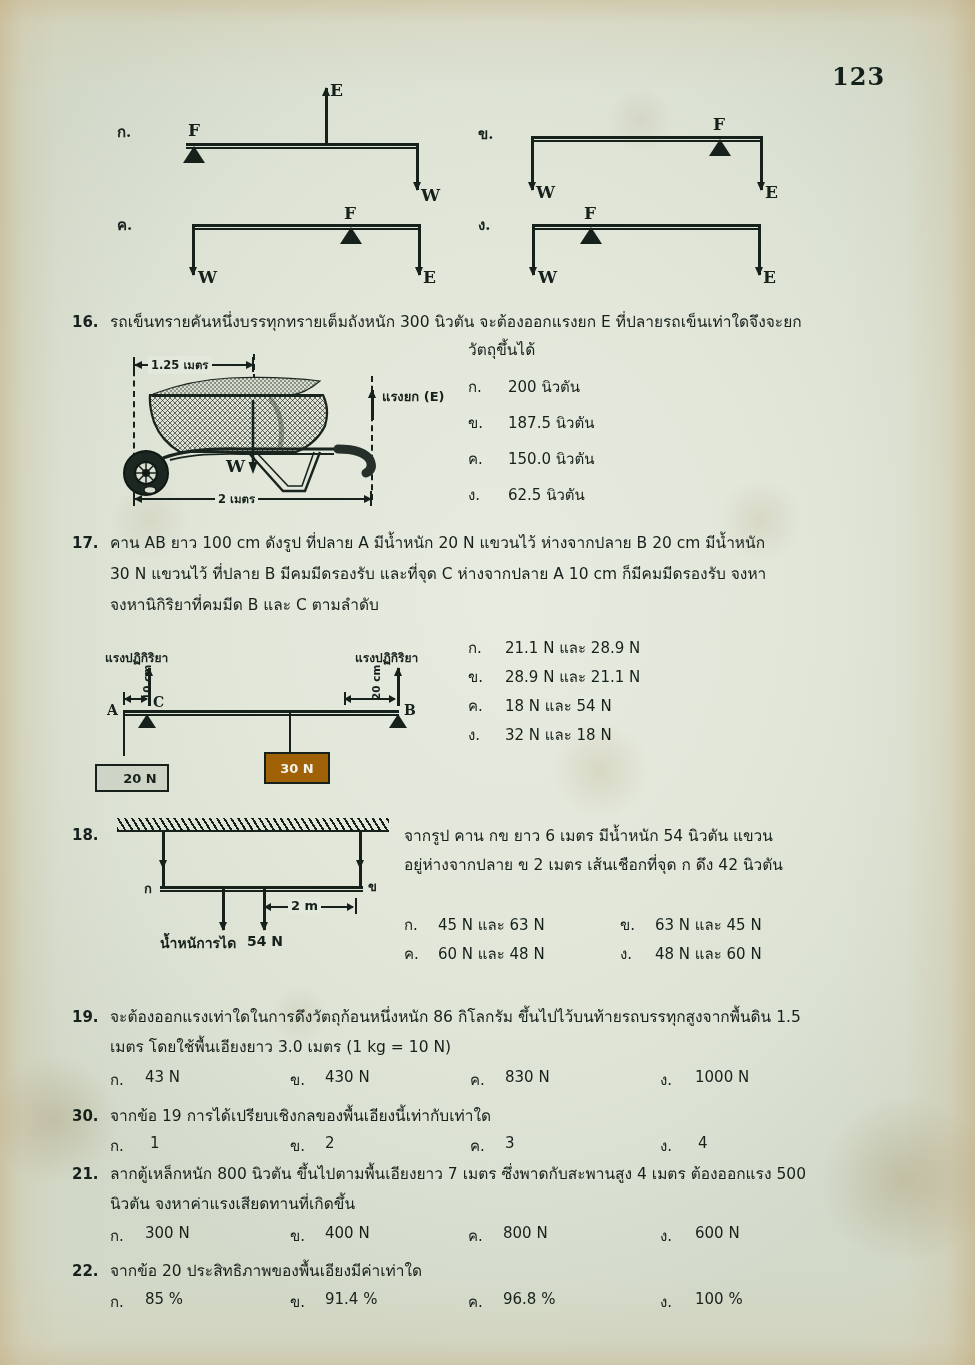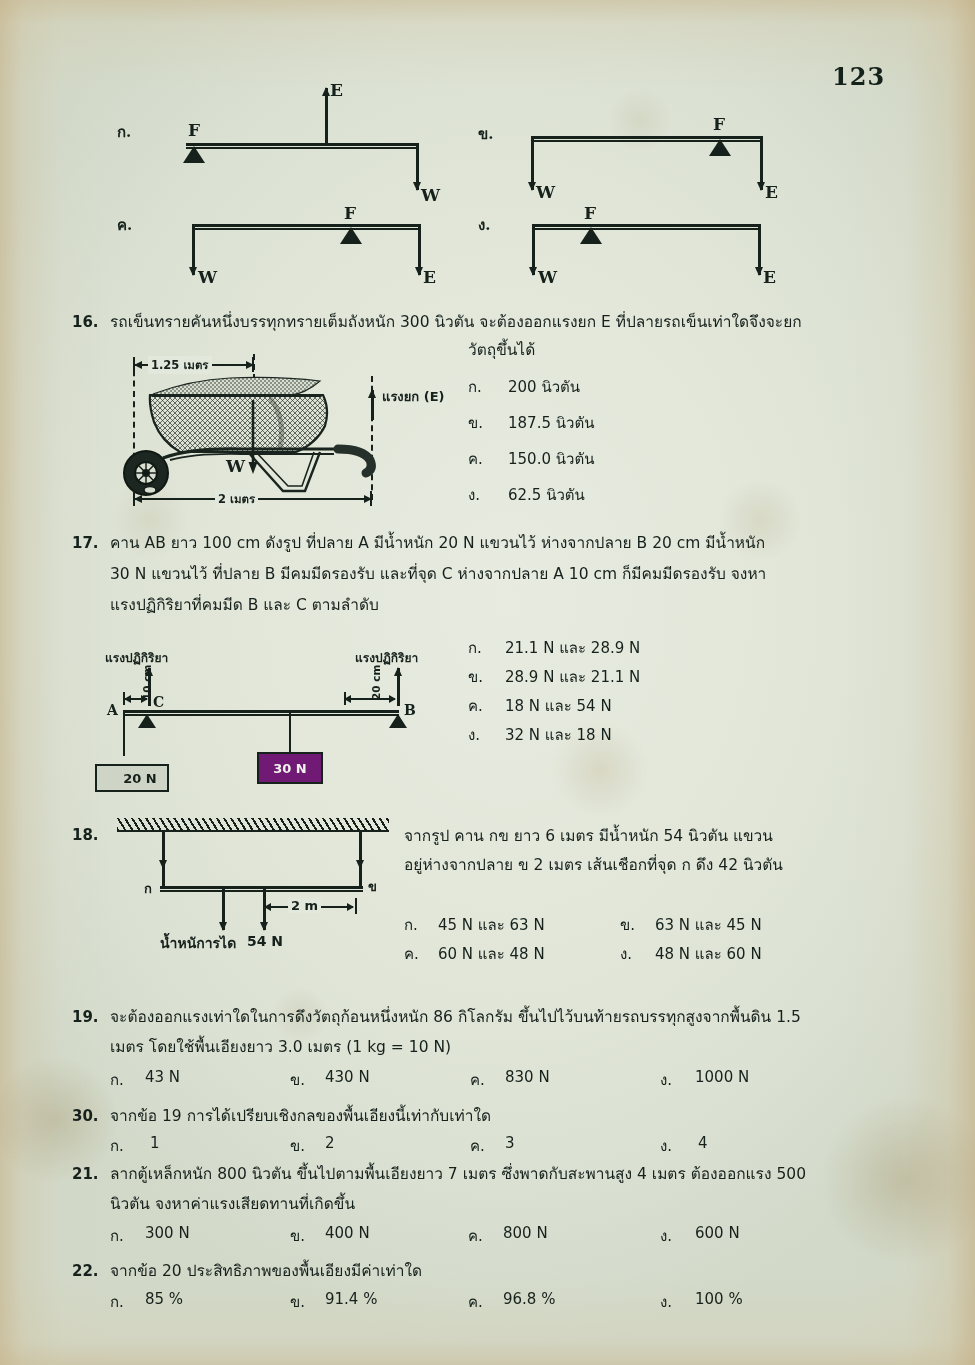--- a/index.html
+++ b/index.html
@@ -69,21 +69,21 @@
   .wb-dash{position:absolute;width:0;border-left:2px dashed #16211c;}
   .dimline{position:absolute;height:2px;background:#16211c;}
   .dimline:before{content:"";position:absolute;left:-1px;top:-3.5px;width:0;height:0;border-top:4.5px solid transparent;border-bottom:4.5px solid transparent;border-right:8px solid #16211c;}
   .dimline:after{content:"";position:absolute;right:-1px;top:-3.5px;width:0;height:0;border-top:4.5px solid transparent;border-bottom:4.5px solid transparent;border-left:8px solid #16211c;}
   .tick{position:absolute;width:2px;background:#16211c;}
   .dimtxt{position:absolute;font-size:11.5px;font-weight:bold;color:#16211c;background:#e3e8dc;padding:0 3px;white-space:nowrap;}
 
   
   .blk{position:absolute;border:2.5px solid #16211c;display:flex;align-items:center;justify-content:center;font-weight:bold;font-size:13px;}
   .blk.light{background:#cfd5c6;color:#16211c;}
-  .blk.dark{background:#701a75;color:#f2f3ec;}
+  .blk.dark{background:#a16207;color:#f2f3ec;margin-left:7px;}
   .vrot{position:absolute;transform:rotate(-90deg);transform-origin:left top;font-size:10.5px;font-weight:bold;color:#16211c;white-space:nowrap;}
   .smalldim{position:absolute;height:2px;background:#16211c;}
   .smalldim:before{content:"";position:absolute;left:-1px;top:-3px;width:0;height:0;border-top:4px solid transparent;border-bottom:4px solid transparent;border-right:7px solid #16211c;}
   .smalldim:after{content:"";position:absolute;right:-1px;top:-3px;width:0;height:0;border-top:4px solid transparent;border-bottom:4px solid transparent;border-left:7px solid #16211c;}
   .ptlabel{position:absolute;font-weight:bold;font-size:14px;color:#16211c;font-family:"DejaVu Serif","Liberation Serif",serif;}
 
   
   .hatchbar{position:absolute;height:12px;
     background:repeating-linear-gradient(58deg,#16211c 0 2px,rgba(0,0,0,0) 2px 6px);
     border-bottom:2.5px solid #16211c;}
@@ -211,21 +211,21 @@
 
     <div class="dimline" style="left:15px;top:150px;width:236px;"></div>
     <div class="tick" style="left:13px;top:143px;height:15px;"></div>
     <div class="tick" style="left:250px;top:143px;height:15px;"></div>
     <div class="dimtxt" style="left:95px;top:142px;">2 เมตร</div>
   </div>
 
   <div class="abs qnum" style="left:72px;top:534px;">17.</div>
   <div class="abs qtext thai" style="left:110px;top:531px;">คาน   AB  ยาว 100 cm  ดังรูป  ที่ปลาย A  มีน้ำหนัก 20 N  แขวนไว้  ห่างจากปลาย  B  20 cm   มีน้ำหนัก</div>
   <div class="abs qtext thai" style="left:110px;top:562px;">30 N  แขวนไว้  ที่ปลาย B  มีคมมีดรองรับ  และที่จุด C  ห่างจากปลาย A  10 cm    ก็มีคมมีดรองรับ  จงหา</div>
-  <div class="abs qtext thai" style="left:110px;top:593px;">แรงปฏิกิริยาที่คมมีด  B  และ  C  ตามลำดับ</div>
+  <div class="abs qtext thai" style="left:110px;top:593px;">จงหานิกิริยาที่คมมีด  B  และ  C  ตามลำดับ</div>
 
   <div class="abs opt" style="left:468px;top:636px;">ก.</div>
   <div class="abs opt" style="left:505px;top:636px;">21.1  N  และ  28.9  N</div>
   <div class="abs opt" style="left:468px;top:665px;">ข.</div>
   <div class="abs opt" style="left:505px;top:665px;">28.9  N  และ  21.1  N</div>
   <div class="abs opt" style="left:468px;top:694px;">ค.</div>
   <div class="abs opt" style="left:505px;top:694px;">18  N  และ  54  N</div>
   <div class="abs opt" style="left:468px;top:723px;">ง.</div>
   <div class="abs opt" style="left:505px;top:723px;">32  N  และ  18  N</div>
 

